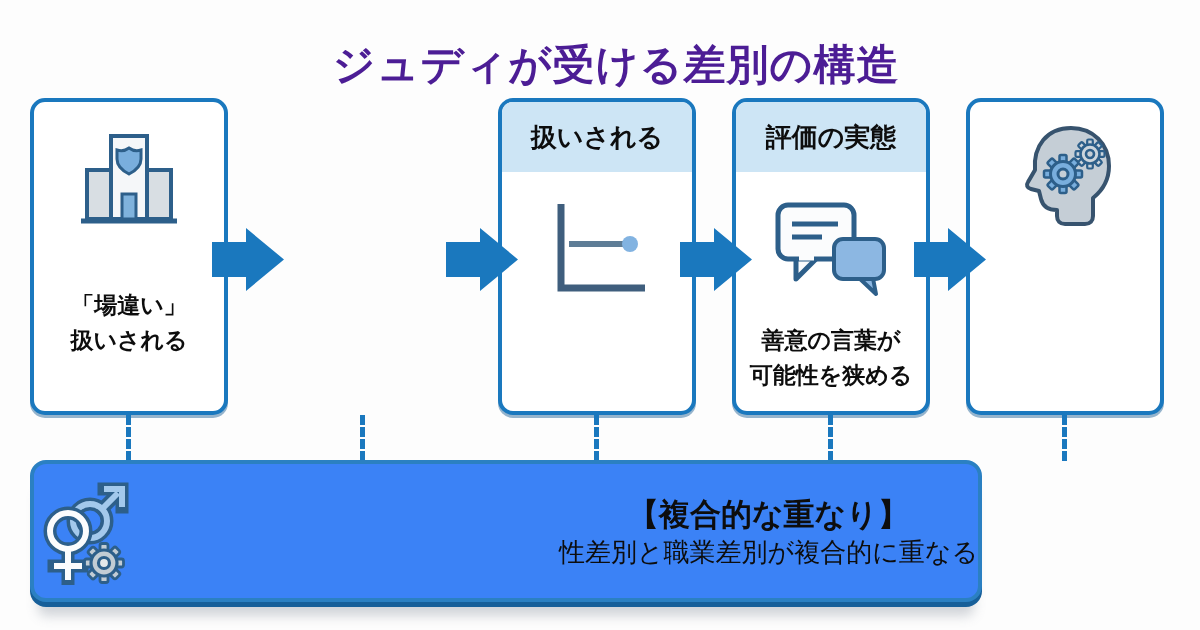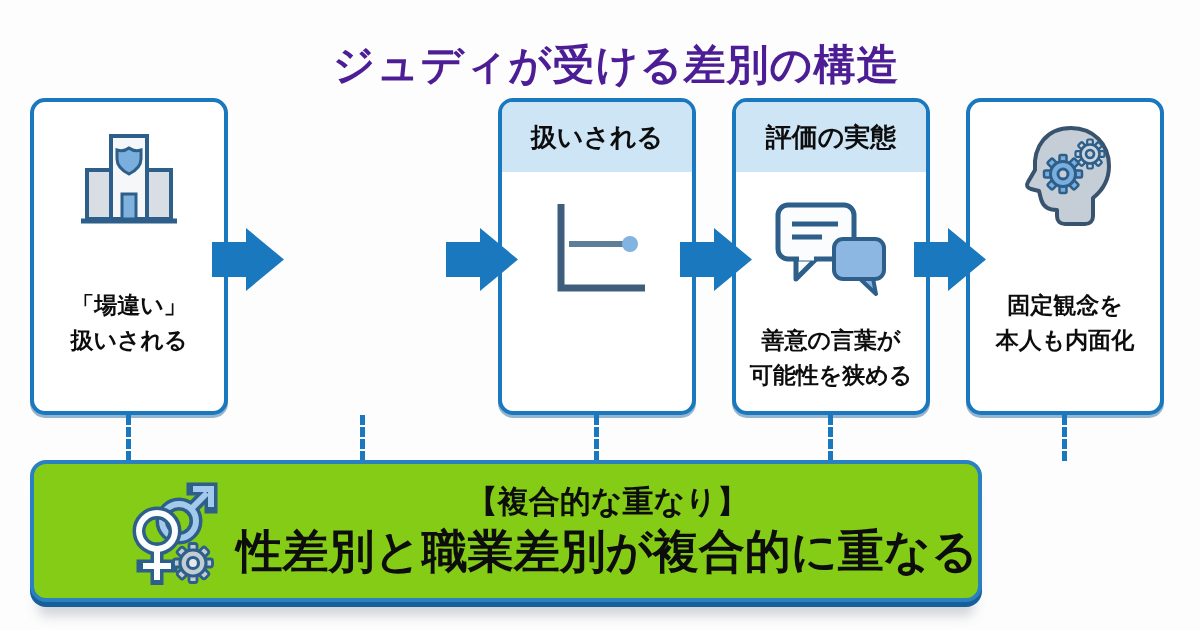--- a/index.html
+++ b/index.html
@@ -35,28 +35,28 @@
     font-size:23px;font-weight:800;line-height:1.5;text-align:center;
     white-space:pre-line;padding-bottom:12px;color:#0d0d0d;
   }
   .flow-arrow{position:absolute;top:228px;width:72px;height:63px;}
   .dash-connector{
     position:absolute;top:415px;height:46px;width:0;
     border-left:5px dashed #1a78be;
   }
   .summary{
     position:absolute;left:30px;top:460px;width:952px;height:142px;
-    box-sizing:border-box;background:#84cc16;border:4px solid #2b80c2;
+    box-sizing:border-box;background:#3b82f6;border:4px solid #2b80c2;
     border-radius:16px;
     box-shadow:0 5px 0 #175f99, 0 22px 12px -8px rgba(110,120,135,0.30);
-    display:flex;align-items:center;justify-content:flex-end;gap:18px;
+    display:flex;align-items:center;justify-content:space-between;gap:18px;
   }
   .summary-text{text-align:center;}
   .summary-heading{font-size:31px;font-weight:800;line-height:1.35;color:#0d0d0d;}
-  .summary-body{font-size:46px;font-weight:700;line-height:1.25;color:#0d0d0d;}
+  .summary-body{font-size:26px;font-weight:400;line-height:1.25;color:#0d0d0d;}
   svg{display:block;}
 </style>
 </head>
 <body>
 
 <div class="canvas">
 
   <h1 class="title">ジュディが受ける差別の構造</h1>
 
   <section class="card" style="left:30px">
@@ -130,22 +130,20 @@
             <rect x="-2.8" y="-14.5" width="5.6" height="7" rx="1.2" transform="rotate(180)"></rect>
             <rect x="-2.8" y="-14.5" width="5.6" height="7" rx="1.2" transform="rotate(225)"></rect>
             <rect x="-2.8" y="-14.5" width="5.6" height="7" rx="1.2" transform="rotate(270)"></rect>
             <rect x="-2.8" y="-14.5" width="5.6" height="7" rx="1.2" transform="rotate(315)"></rect>
             <circle r="9.5" stroke-width="2.6"></circle>
           </g>
           <circle r="4" fill="#c5ced6" stroke="#2d5f8a" stroke-width="2.6"></circle>
         </g>
       </svg>
     </div>
-    <div class="card-body">固定観念を
-本人も内面化</div>
   </section>
 
   <div class="flow-arrow" style="left:212px">
     <svg width="72" height="63" viewBox="0 0 72 63">
         <polygon points="0,14 34,14 34,0 72,31.5 34,63 34,49 0,49" fill="#1a78be"></polygon>
       </svg>
   </div>
   <div class="flow-arrow" style="left:446px">
     <svg width="72" height="63" viewBox="0 0 72 63">
         <polygon points="0,14 34,14 34,0 72,31.5 34,63 34,49 0,49" fill="#1a78be"></polygon>

